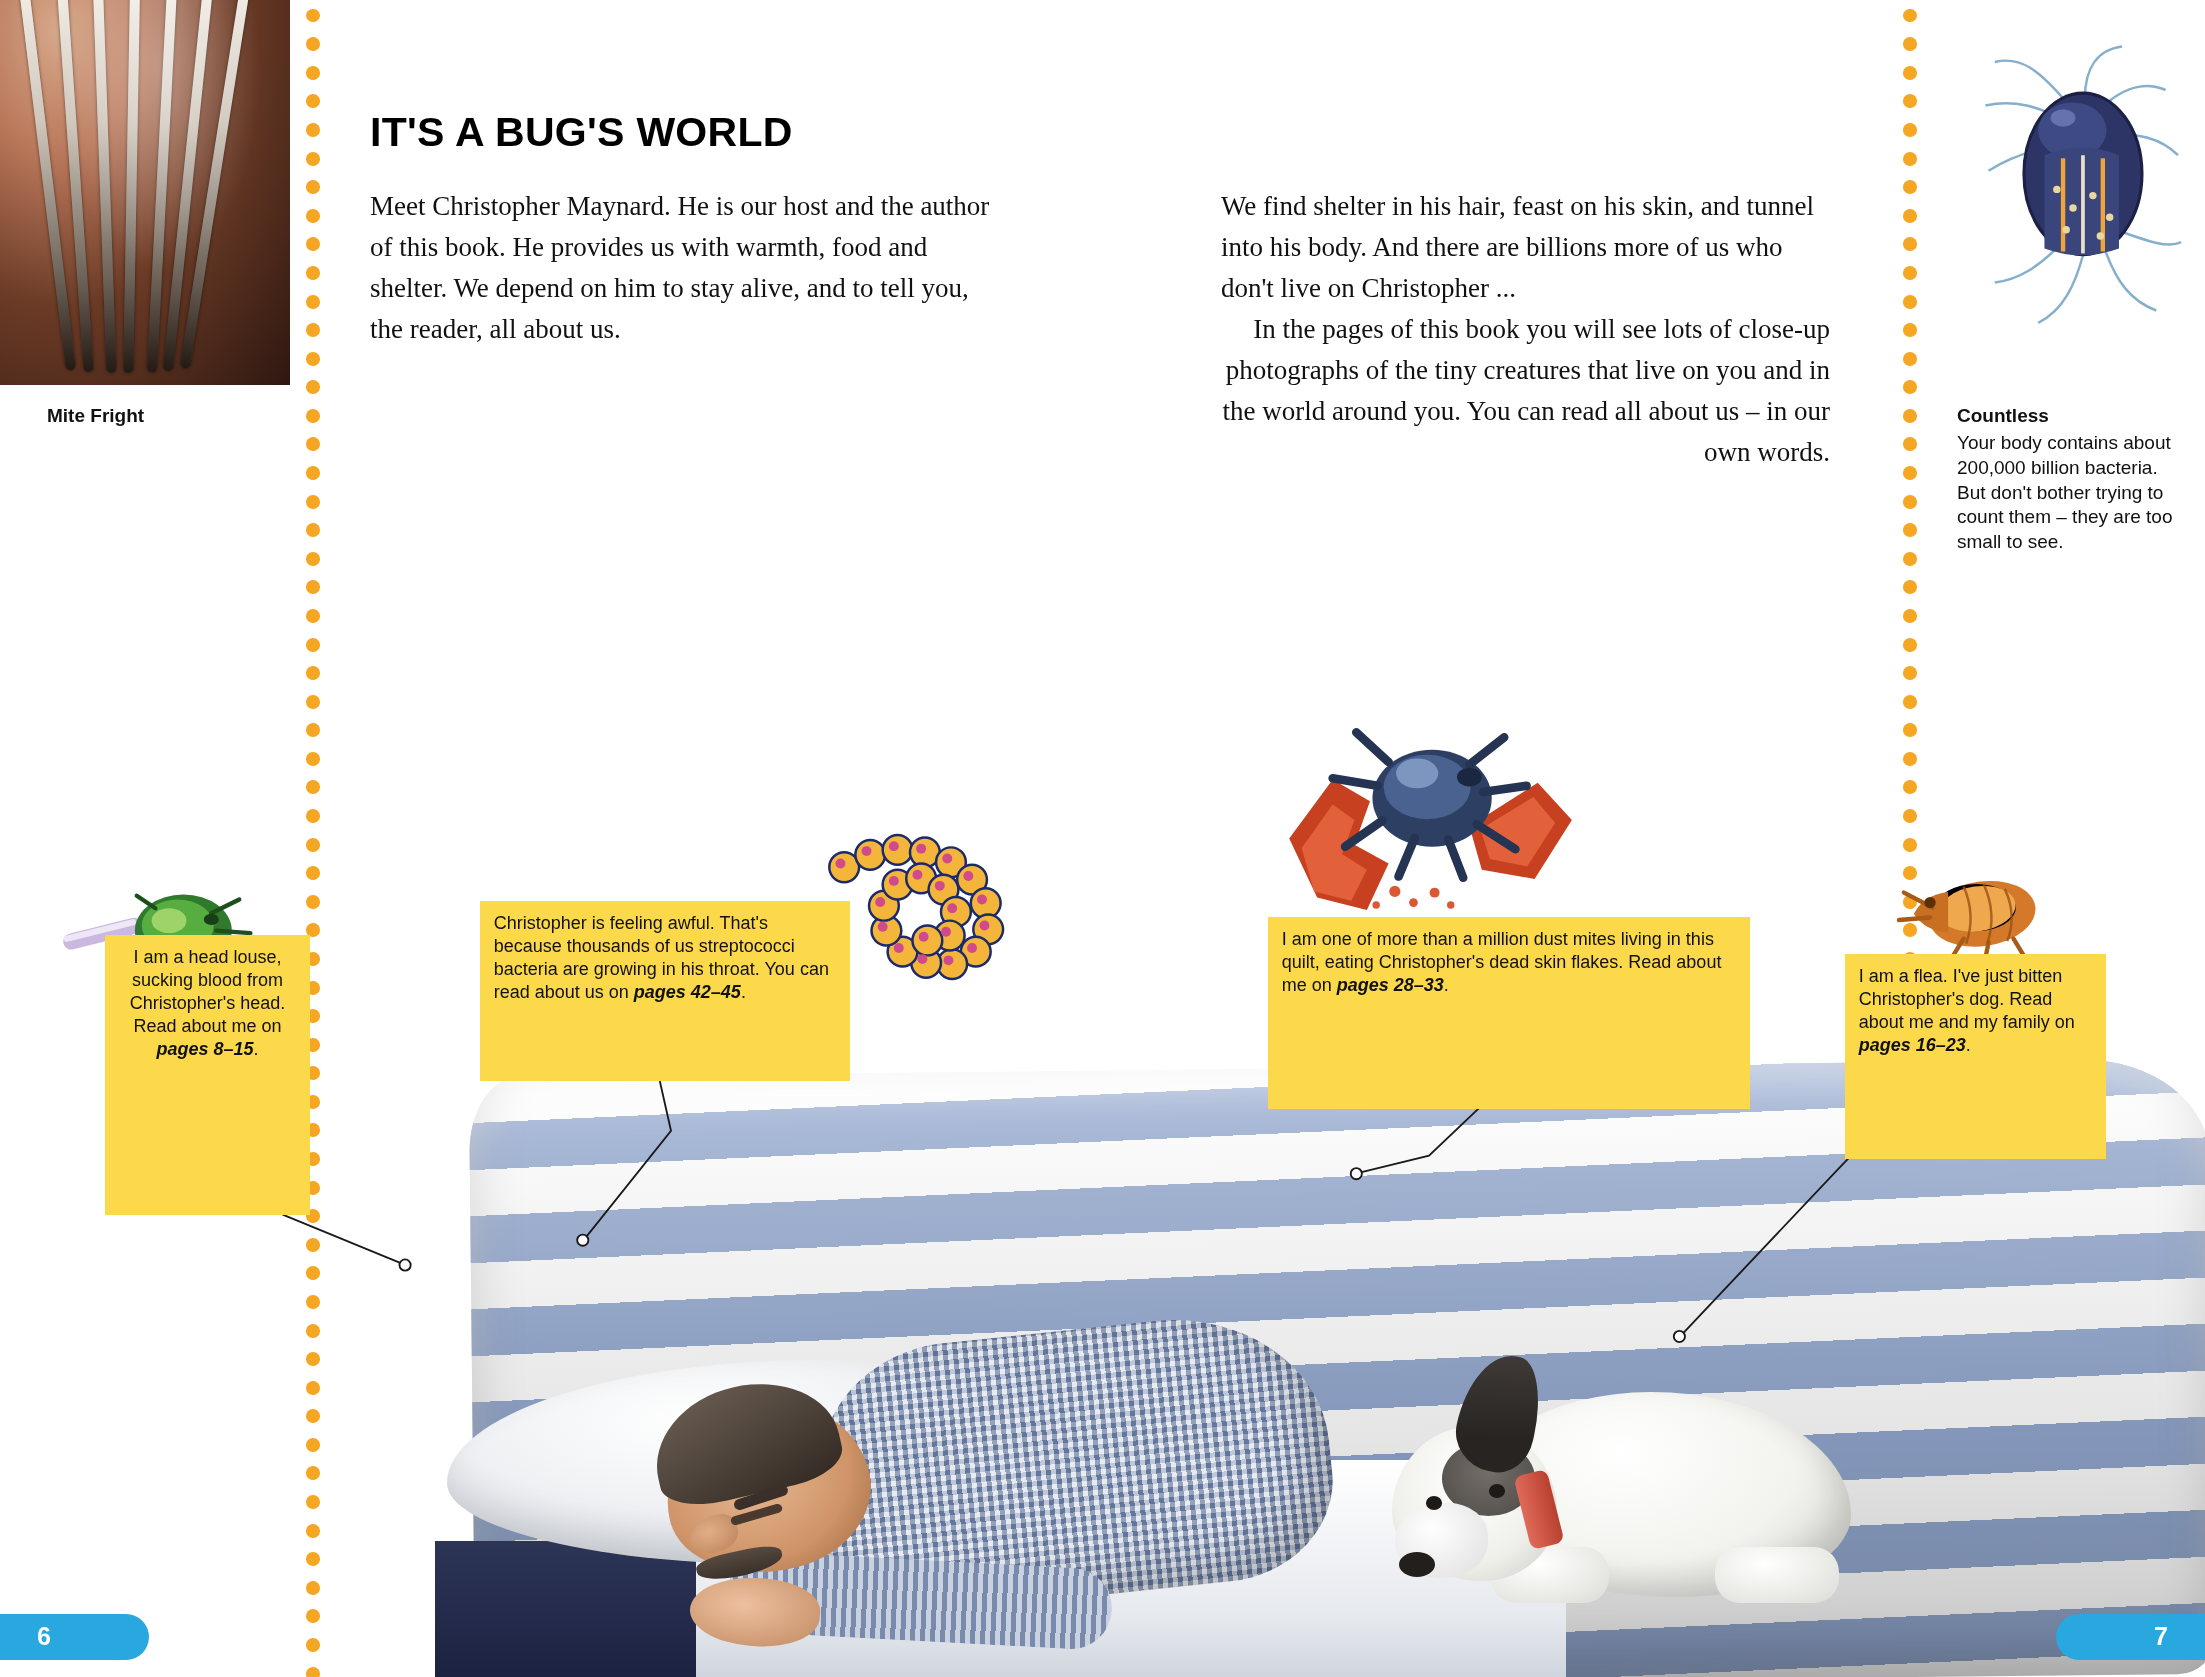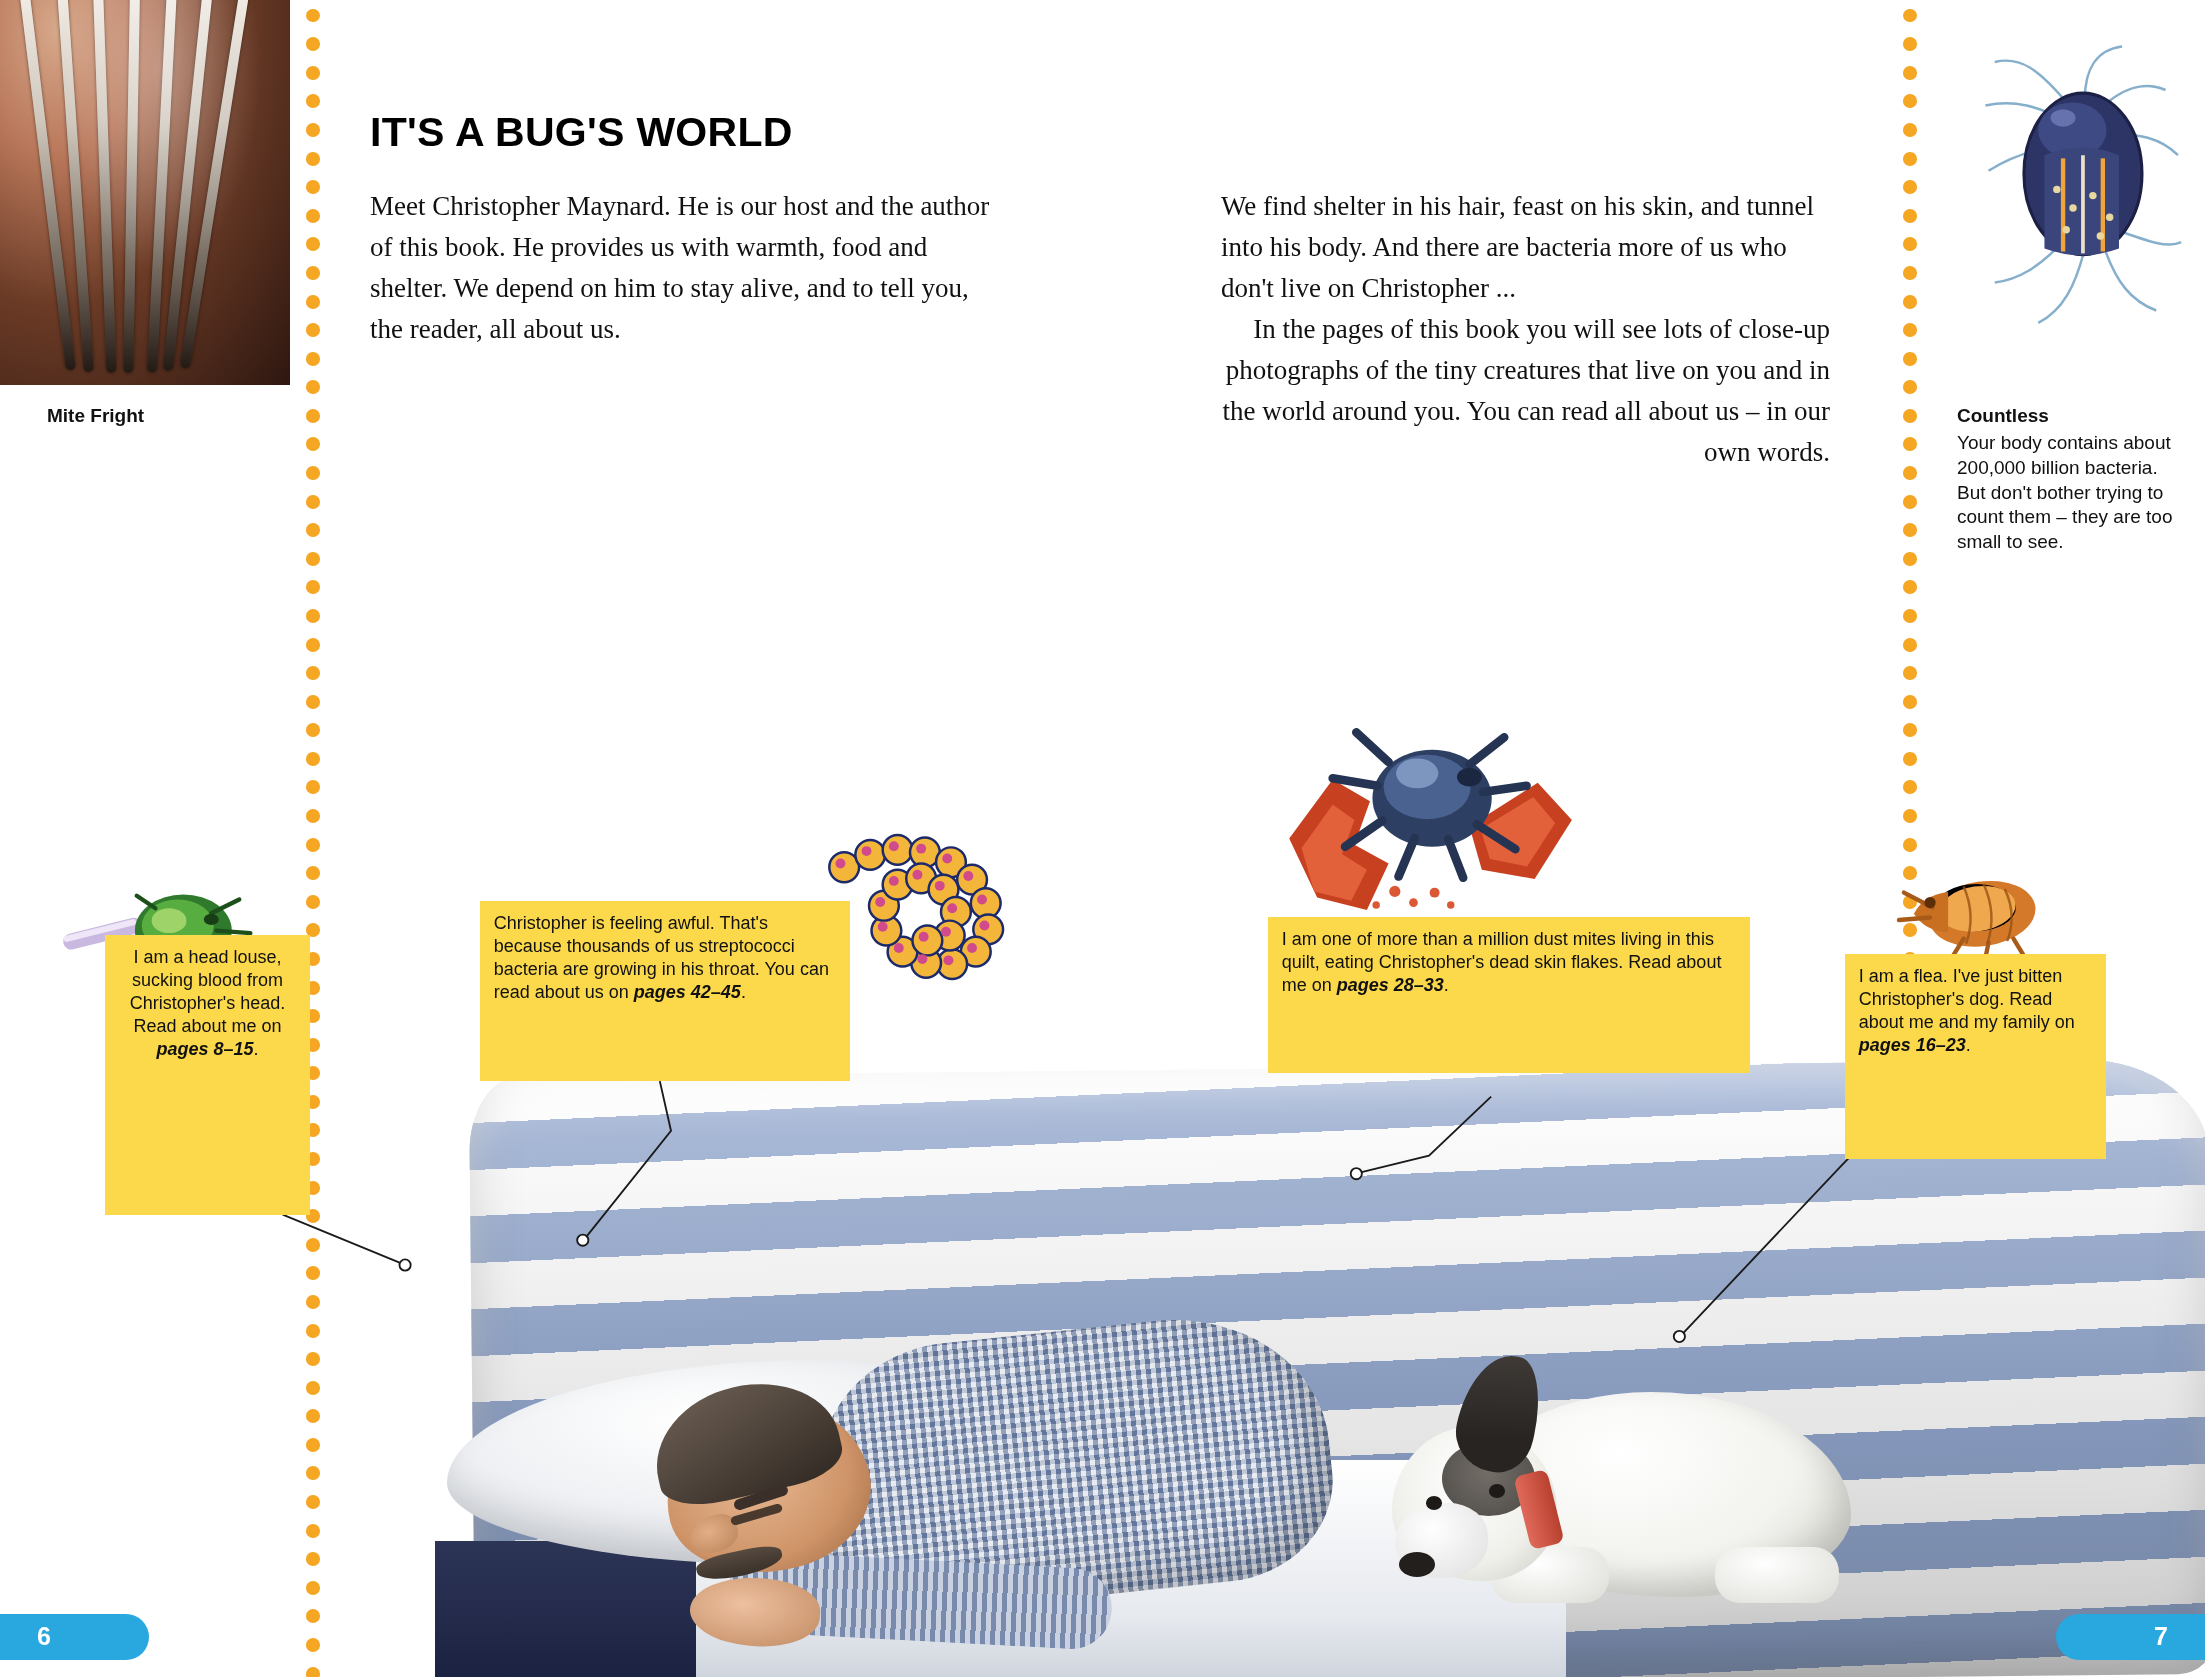--- a/index.html
+++ b/index.html
@@ -124,21 +124,21 @@
     font-family: "Liberation Sans", sans-serif;
     font-size: 18px;
     line-height: 1.28;
     padding: 11.2px 13.7px;
     box-sizing: border-box;
   }
   .factbox i { font-style: italic; font-weight: bold; }
 
   #box-louse { left: 75px; top: 935px; width: 205px; height: 280px; text-align: center; margin-left: 30px; }
   #box-strep { left: 480px; top: 901px; width: 370px; height: 180px; }
-  #box-mite  { left: 1268px; top: 917px; width: 482px; height: 156px; }
+  #box-mite  { left: 1268px; top: 917px; width: 482px; height: 192px; }
   #box-flea  { left: 1845px; top: 954px; width: 261px; height: 205px; }
 
   
   .page-num {
     position: absolute;
     bottom: 17.4px;
     width: 149px;
     height: 46px;
     background: #29a8e0;
     color: #fff;
@@ -564,21 +564,21 @@
     <ellipse cx="180" cy="140" rx="20" ry="14" fill="#6f7cb8" opacity=".8"></ellipse>
   </svg>
 
   <div class="headline">IT'S A BUG'S WORLD</div>
 
   <div class="body-col" id="col-left">
     <p>Meet Christopher Maynard. He is our host and the author of this book. He provides us with warmth, food and shelter. We depend on him to stay alive, and to tell you, the reader, all about us.</p>
   </div>
 
   <div class="body-col" id="col-right">
-    <p>We find shelter in his hair, feast on his skin, and tunnel into his body. And there are bacteria more of us who don't live on Christopher ...</p>
+    <p>We find shelter in his hair, feast on his skin, and tunnel into his body. And there are billions more of us who don't live on Christopher ...</p>
     <p class="indent">In the pages of this book you will see lots of close-up photographs of the tiny creatures that live on you and in the world around you. You can read all about us – in our own words.</p>
   </div>
 
   <div class="bed-photo">
     <div class="bed-quilt">
       <div class="bed-quilt-shade"></div>
     </div>
     <div class="mattress"></div>
     <div class="duvet-white"></div>
     <div class="pillow"></div>

